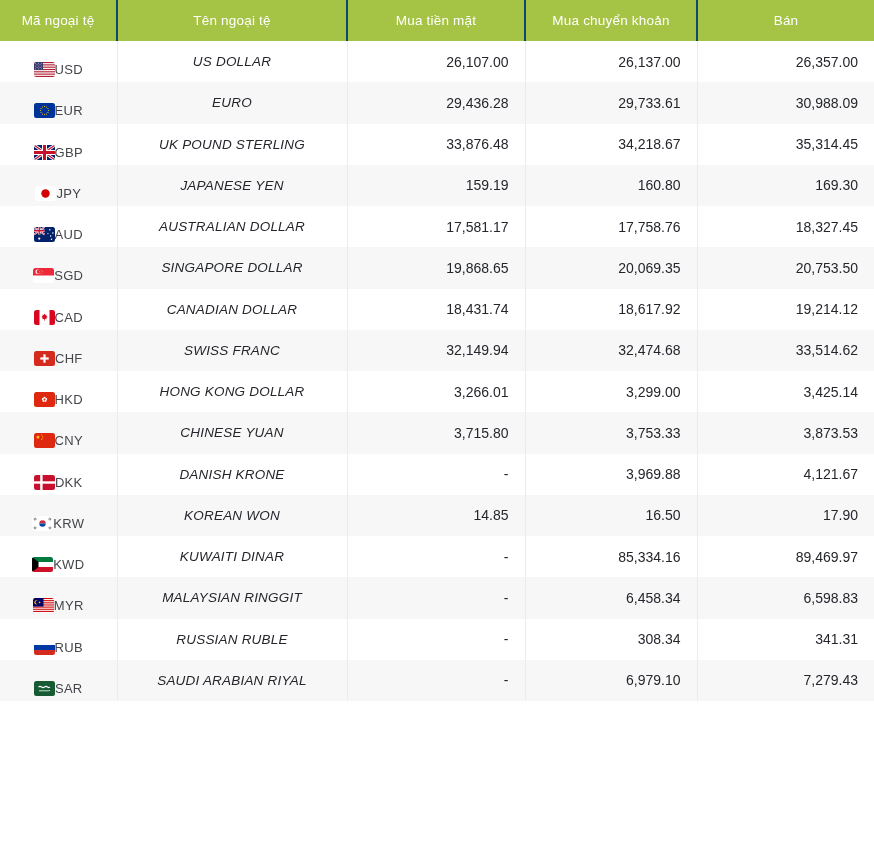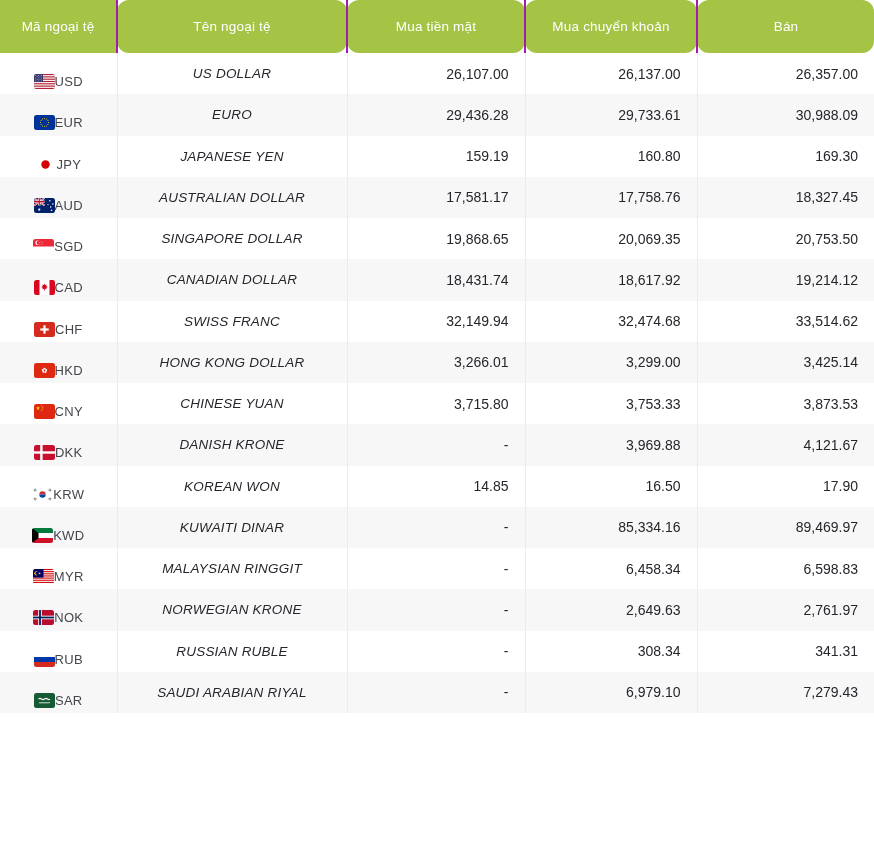--- a/index.html
+++ b/index.html
@@ -13,24 +13,24 @@
   html,body{margin:0;padding:0;background:#fff;}
   body{width:874px;font-family:"Liberation Sans","DejaVu Sans",sans-serif;}
   table{border-collapse:collapse;table-layout:fixed;width:874px;}
   thead th{
     background:var(--green);
     color:var(--header-text);
     font-size:13.5px;
     font-weight:400;
     height:33px;
     text-align:center;
-    padding:10px;
+    padding:4px;
     letter-spacing:.2px;
   }
-  thead th + th{border-left:2px solid #a21caf;border-radius:12px;}
+  thead th + th{border-left:2px solid #0c4a6e;}
   tbody tr{background:#ffffff;}
   tbody tr:nth-child(even){background:var(--row-alt);}
   tbody td{
     height:41.25px;
     padding:0;
     font-size:14px;
     color:var(--text);
     vertical-align:middle;
   }
   tbody td + td{border-left:1px solid var(--sep);}
@@ -144,20 +144,40 @@
           <td class="c-name">EURO</td>
           <td class="c-num">29,436.28</td>
           <td class="c-num">29,733.61</td>
           <td class="c-num">30,988.09</td>
         </tr>
         <tr>
           <td>
             <div class="codewrap">
               <span class="flag">
                 <svg viewBox="0 0 21 15">
+                  <rect width="21" height="15" fill="#012169"></rect>
+                  <path d="M0,0 L21,15 M21,0 L0,15" stroke="#fff" stroke-width="3"></path>
+                  <path d="M0,0 L21,15 M21,0 L0,15" stroke="#C8102E" stroke-width="1.2"></path>
+                  <path d="M10.5,0 V15 M0,7.5 H21" stroke="#fff" stroke-width="5"></path>
+                  <path d="M10.5,0 V15 M0,7.5 H21" stroke="#C8102E" stroke-width="3"></path>
+                </svg>
+              </span>
+              <span class="code">GBP</span>
+            </div>
+          </td>
+          <td class="c-name">UK POUND STERLING</td>
+          <td class="c-num">33,876.48</td>
+          <td class="c-num">34,218.67</td>
+          <td class="c-num">35,314.45</td>
+        </tr>
+        <tr>
+          <td>
+            <div class="codewrap">
+              <span class="flag">
+                <svg viewBox="0 0 21 15">
                   <rect width="21" height="15" fill="#fff"></rect>
                   <circle cx="10.5" cy="7.5" r="4.2" fill="#D30000"></circle>
                 </svg>
               </span>
               <span class="code">JPY</span>
             </div>
           </td>
           <td class="c-name">JAPANESE YEN</td>
           <td class="c-num">159.19</td>
           <td class="c-num">160.80</td>
@@ -397,40 +417,20 @@
           <td class="c-name">MALAYSIAN RINGGIT</td>
           <td class="c-num">-</td>
           <td class="c-num">6,458.34</td>
           <td class="c-num">6,598.83</td>
         </tr>
         <tr>
           <td>
             <div class="codewrap">
               <span class="flag">
                 <svg viewBox="0 0 21 15">
-                  <rect width="21" height="15" fill="#BA0C2F"></rect>
-                  <rect x="5.2" width="3.6" height="15" fill="#fff"></rect>
-                  <rect y="5.7" width="21" height="3.6" fill="#fff"></rect>
-                  <rect x="6.1" width="1.8" height="15" fill="#00205B"></rect>
-                  <rect y="6.6" width="21" height="1.8" fill="#00205B"></rect>
-                </svg>
-              </span>
-              <span class="code">NOK</span>
-            </div>
-          </td>
-          <td class="c-name">NORWEGIAN KRONE</td>
-          <td class="c-num">-</td>
-          <td class="c-num">2,649.63</td>
-          <td class="c-num">2,761.97</td>
-        </tr>
-        <tr>
-          <td>
-            <div class="codewrap">
-              <span class="flag">
-                <svg viewBox="0 0 21 15">
                   <rect width="21" height="5" fill="#fff"></rect>
                   <rect y="5" width="21" height="5" fill="#0039A6"></rect>
                   <rect y="10" width="21" height="5" fill="#D52B1E"></rect>
                 </svg>
               </span>
               <span class="code">RUB</span>
             </div>
           </td>
           <td class="c-name">RUSSIAN RUBLE</td>
           <td class="c-num">-</td>

